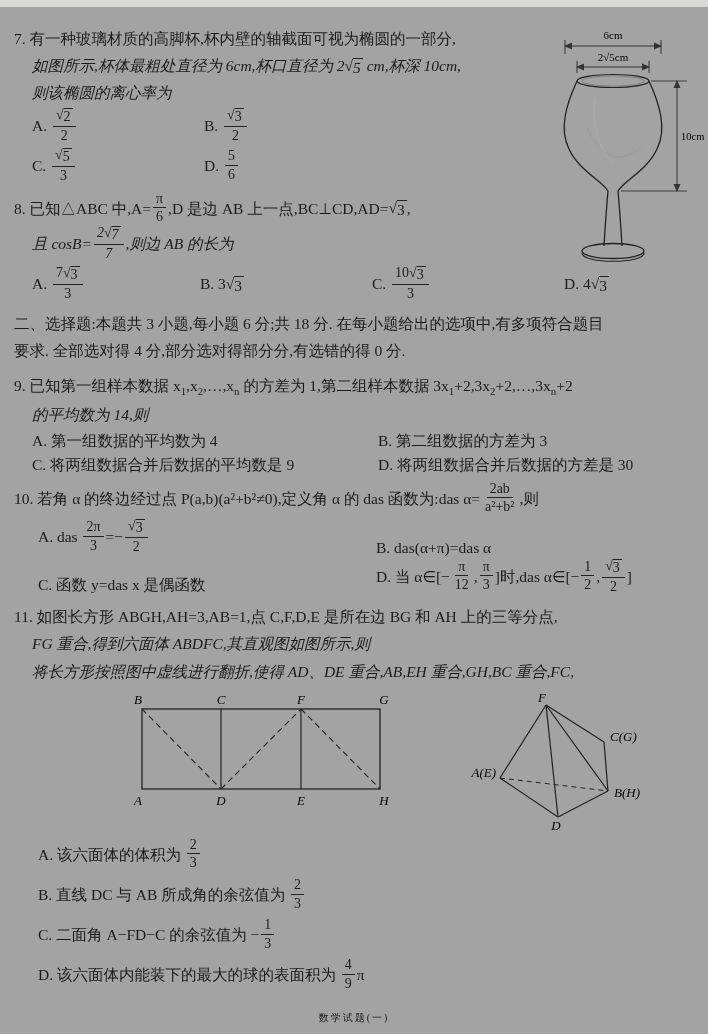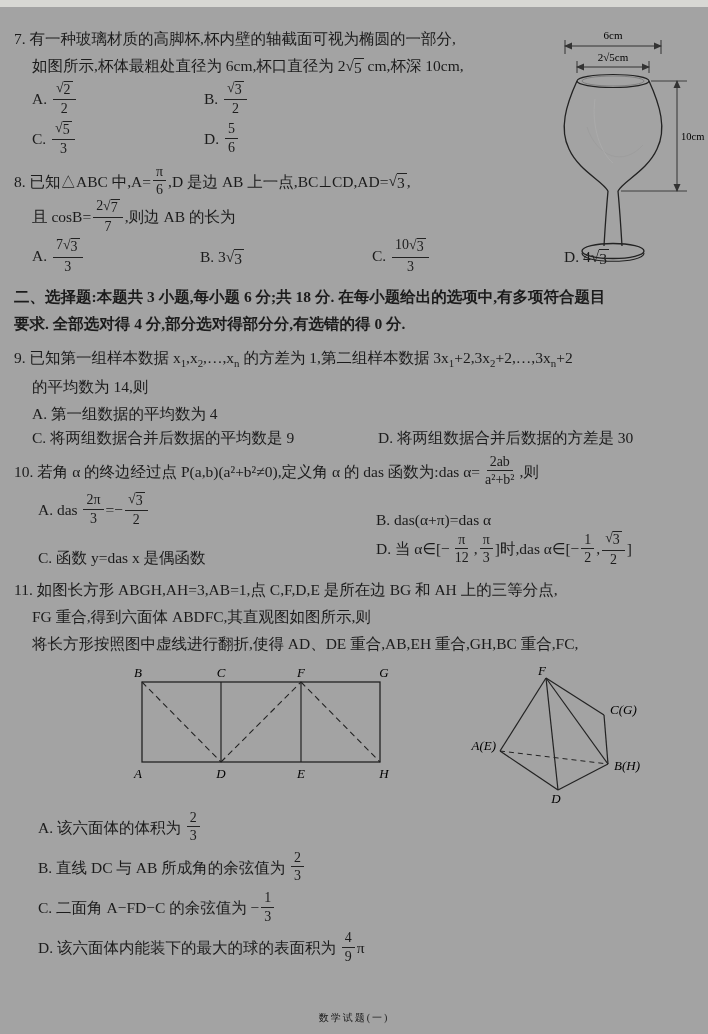--- a/index.html
+++ b/index.html
@@ -4,22 +4,22 @@
 <style>
   * { margin:0; padding:0; box-sizing:border-box; }
   html,body { background:#d8d8d4; }
   .page {
     position:relative; width:708px; height:1034px; margin:7px auto;
     background:#a3a3a3; color:#1b1b1b; overflow:hidden;
     font-family:"Liberation Serif", serif; font-size:15.5px;
   }
   .content { position:relative; padding:18px 16px 0 14px; }
   .line { line-height:1.75; }
-  .cont { padding-left:18px; }
-  .bold { font-weight:bold; }
+  .cont { padding-left:18px;font-style:italic; }
+  .bold { font-weight:normal; }
   .optrow { display:flex; padding-left:18px; margin:3px 0; align-items:center; }
   .optrow .opt { display:inline-block; }
   .optline { padding-left:24px; margin:6px 0; line-height:1.7; }
   .w172 { width:172px; } .w168 { width:168px; } .w192 { width:192px; }
   .w346 { width:346px; } .w338 { width:338px; }
   .p24 { padding-left:24px;align-items:flex-end; }
   .qblock { margin-bottom:7px; }
 
   
   .frac { display:inline-flex; flex-direction:column; align-items:center;
@@ -43,20 +43,21 @@
 
 <div class="page">
   <div class="content">
 
     <div class="qblock">
       <div class="line">7. 有一种玻璃材质的高脚杯,杯内壁的轴截面可视为椭圆的一部分,</div>
       <div class="line cont">如图所示,杯体最粗处直径为 6cm,杯口直径为 2<span class="sqrt">
             <span class="rsign">√</span>
             <span class="rbody">5</span>
           </span> cm,杯深 10cm,</div>
+      <div class="line cont">则该椭圆的离心率为</div>
       <div class="optrow">
         <span class="opt w172">A. <span class="frac">
               <span class="fnum"><span class="sqrt">
                   <span class="rsign">√</span>
                   <span class="rbody">2</span>
                 </span></span>
               <span class="fden">2</span>
             </span></span>
         <span class="opt">B. <span class="frac">
               <span class="fnum"><span class="sqrt">
@@ -125,20 +126,21 @@
     <div class="qblock">
       <div class="line bold">二、选择题:本题共 3 小题,每小题 6 分;共 18 分. 在每小题给出的选项中,有多项符合题目</div>
       <div class="line bold">要求. 全部选对得 4 分,部分选对得部分分,有选错的得 0 分.</div>
     </div>
 
     <div class="qblock">
       <div class="line">9. 已知第一组样本数据 x<sub>1</sub>,x<sub>2</sub>,…,x<sub>n</sub> 的方差为 1,第二组样本数据 3x<sub>1</sub>+2,3x<sub>2</sub>+2,…,3x<sub>n</sub>+2</div>
       <div class="line cont">的平均数为 14,则</div>
       <div class="optrow">
         <span class="opt w346">A. 第一组数据的平均数为 4</span>
+        <span class="opt">B. 第二组数据的方差为 3</span>
       </div>
       <div class="optrow">
         <span class="opt w346">C. 将两组数据合并后数据的平均数是 9</span>
         <span class="opt">D. 将两组数据合并后数据的方差是 30</span>
       </div>
     </div>
 
     <div class="qblock">
       <div class="line">10. 若角 α 的终边经过点 P(a,b)(a²+b²≠0),定义角 α 的 das 函数为:das α=<span class="frac">
             <span class="fnum">2ab</span>

